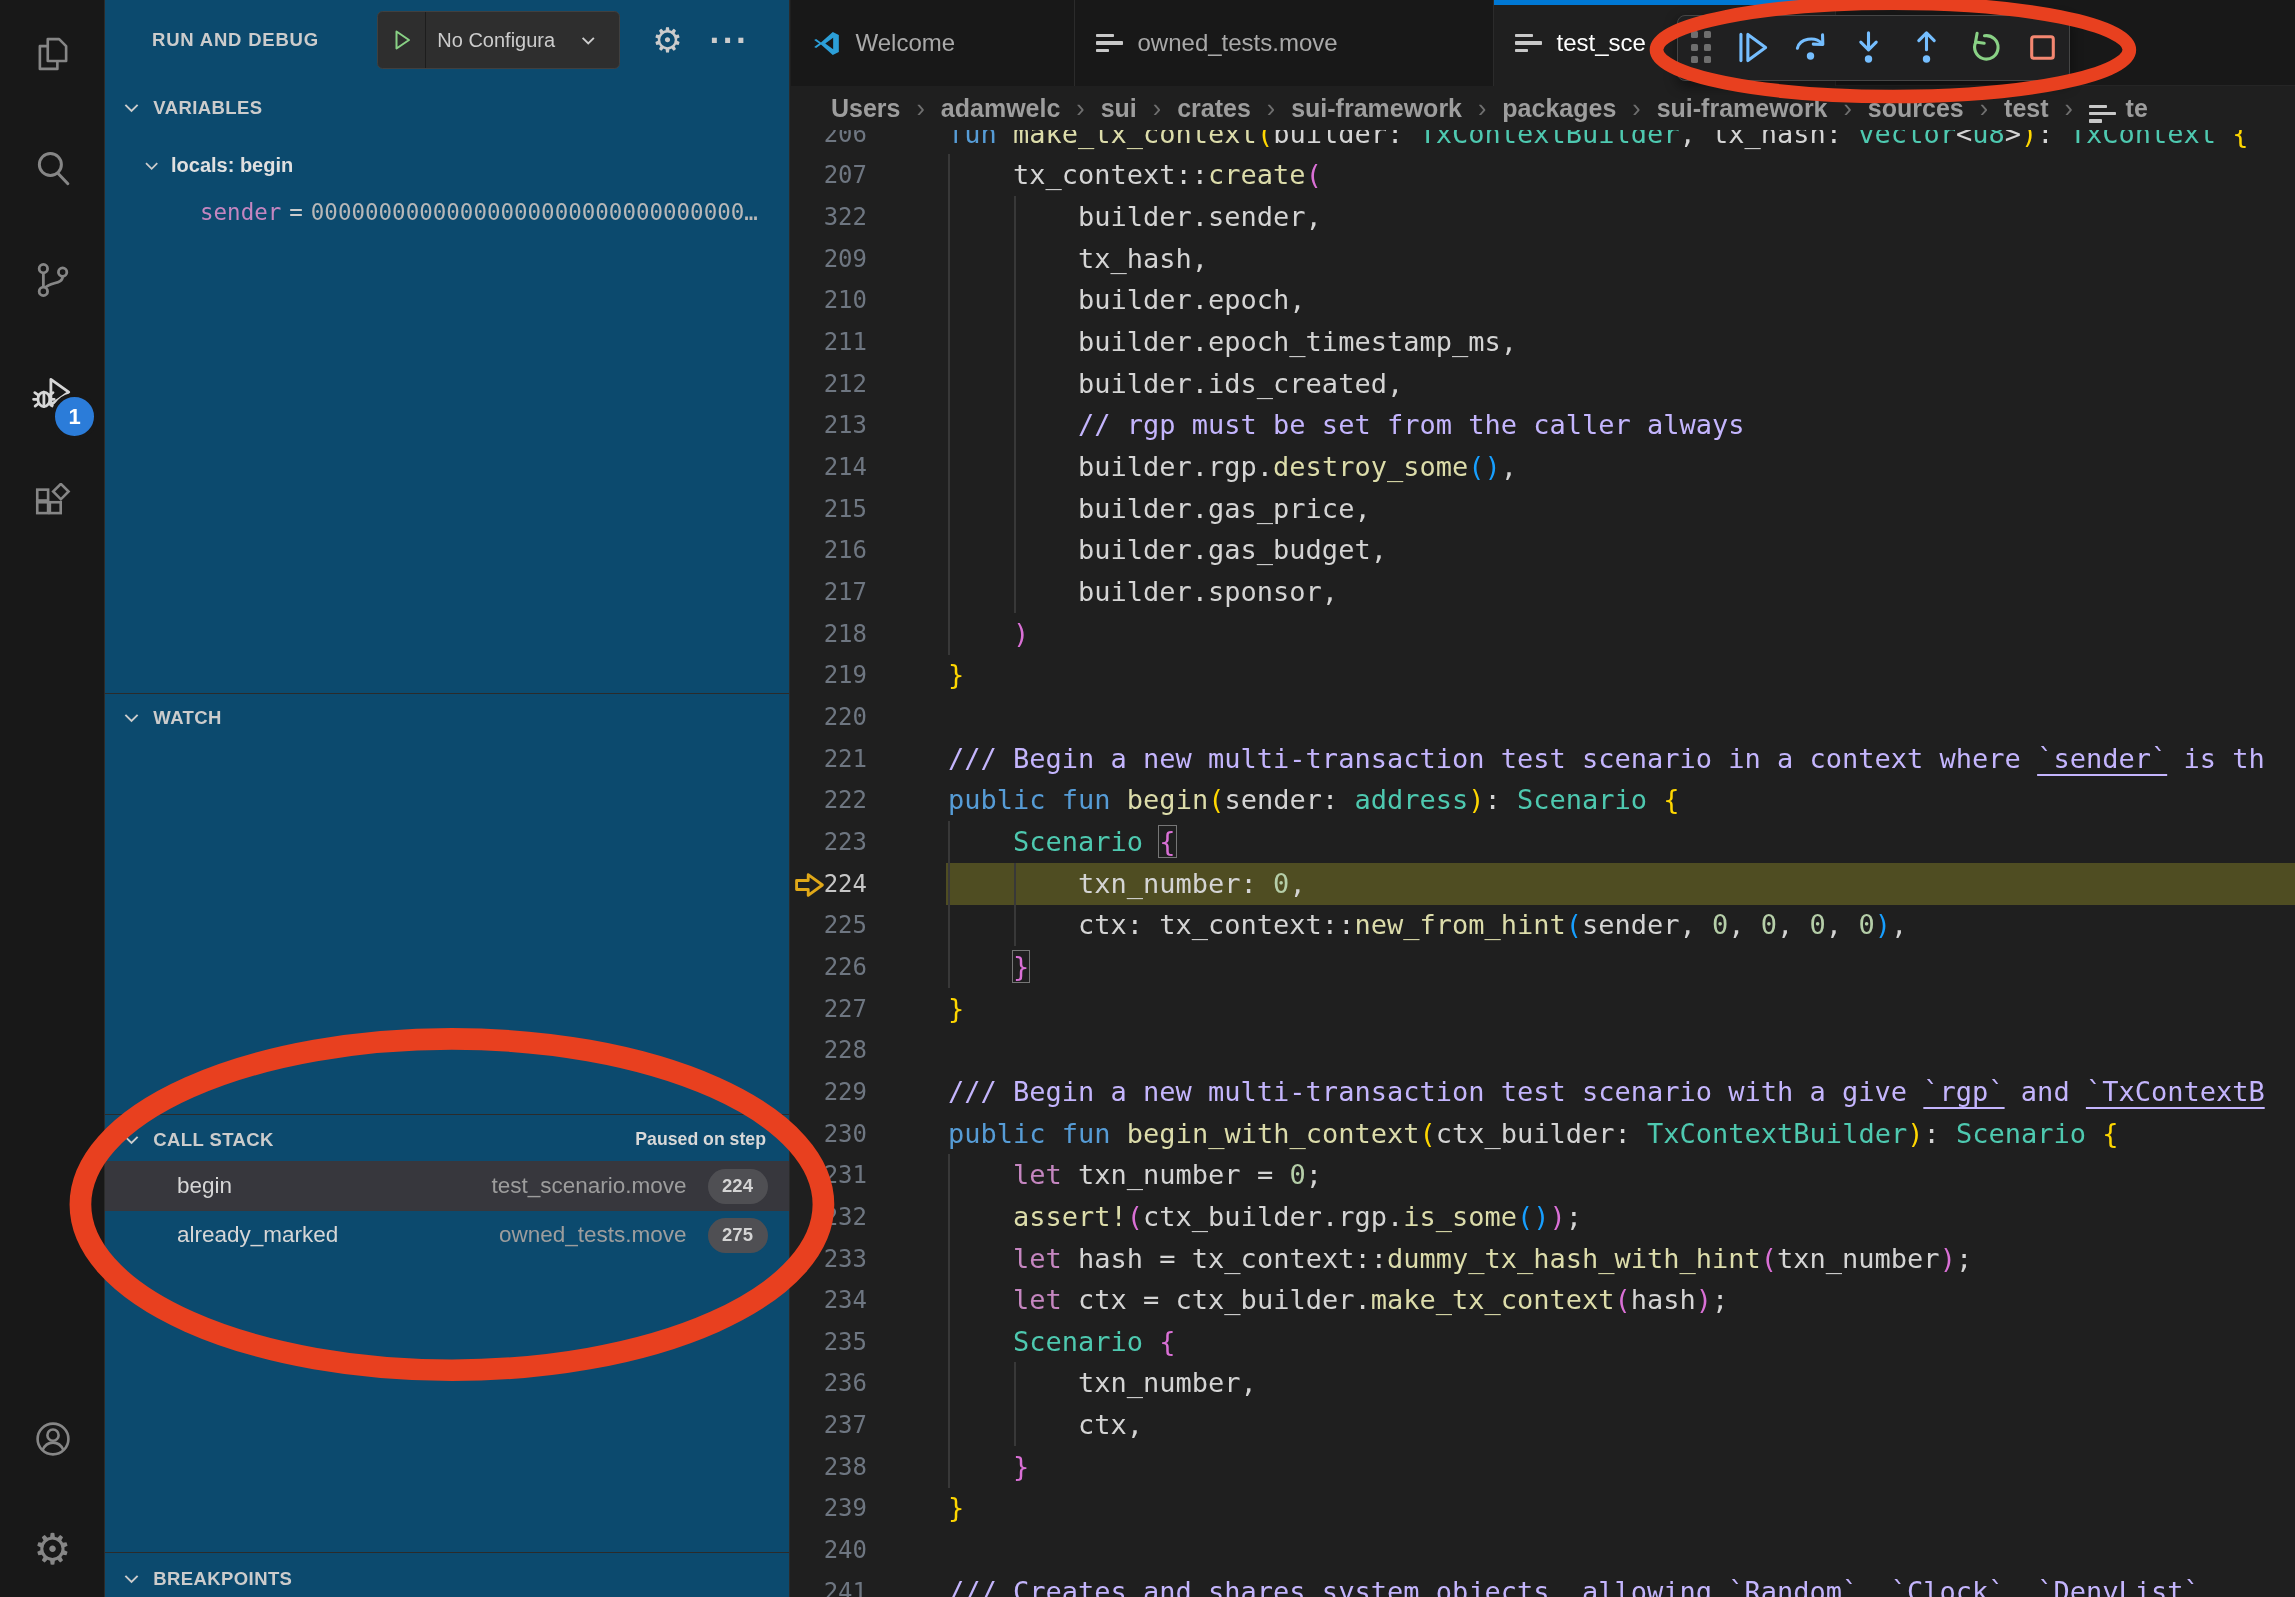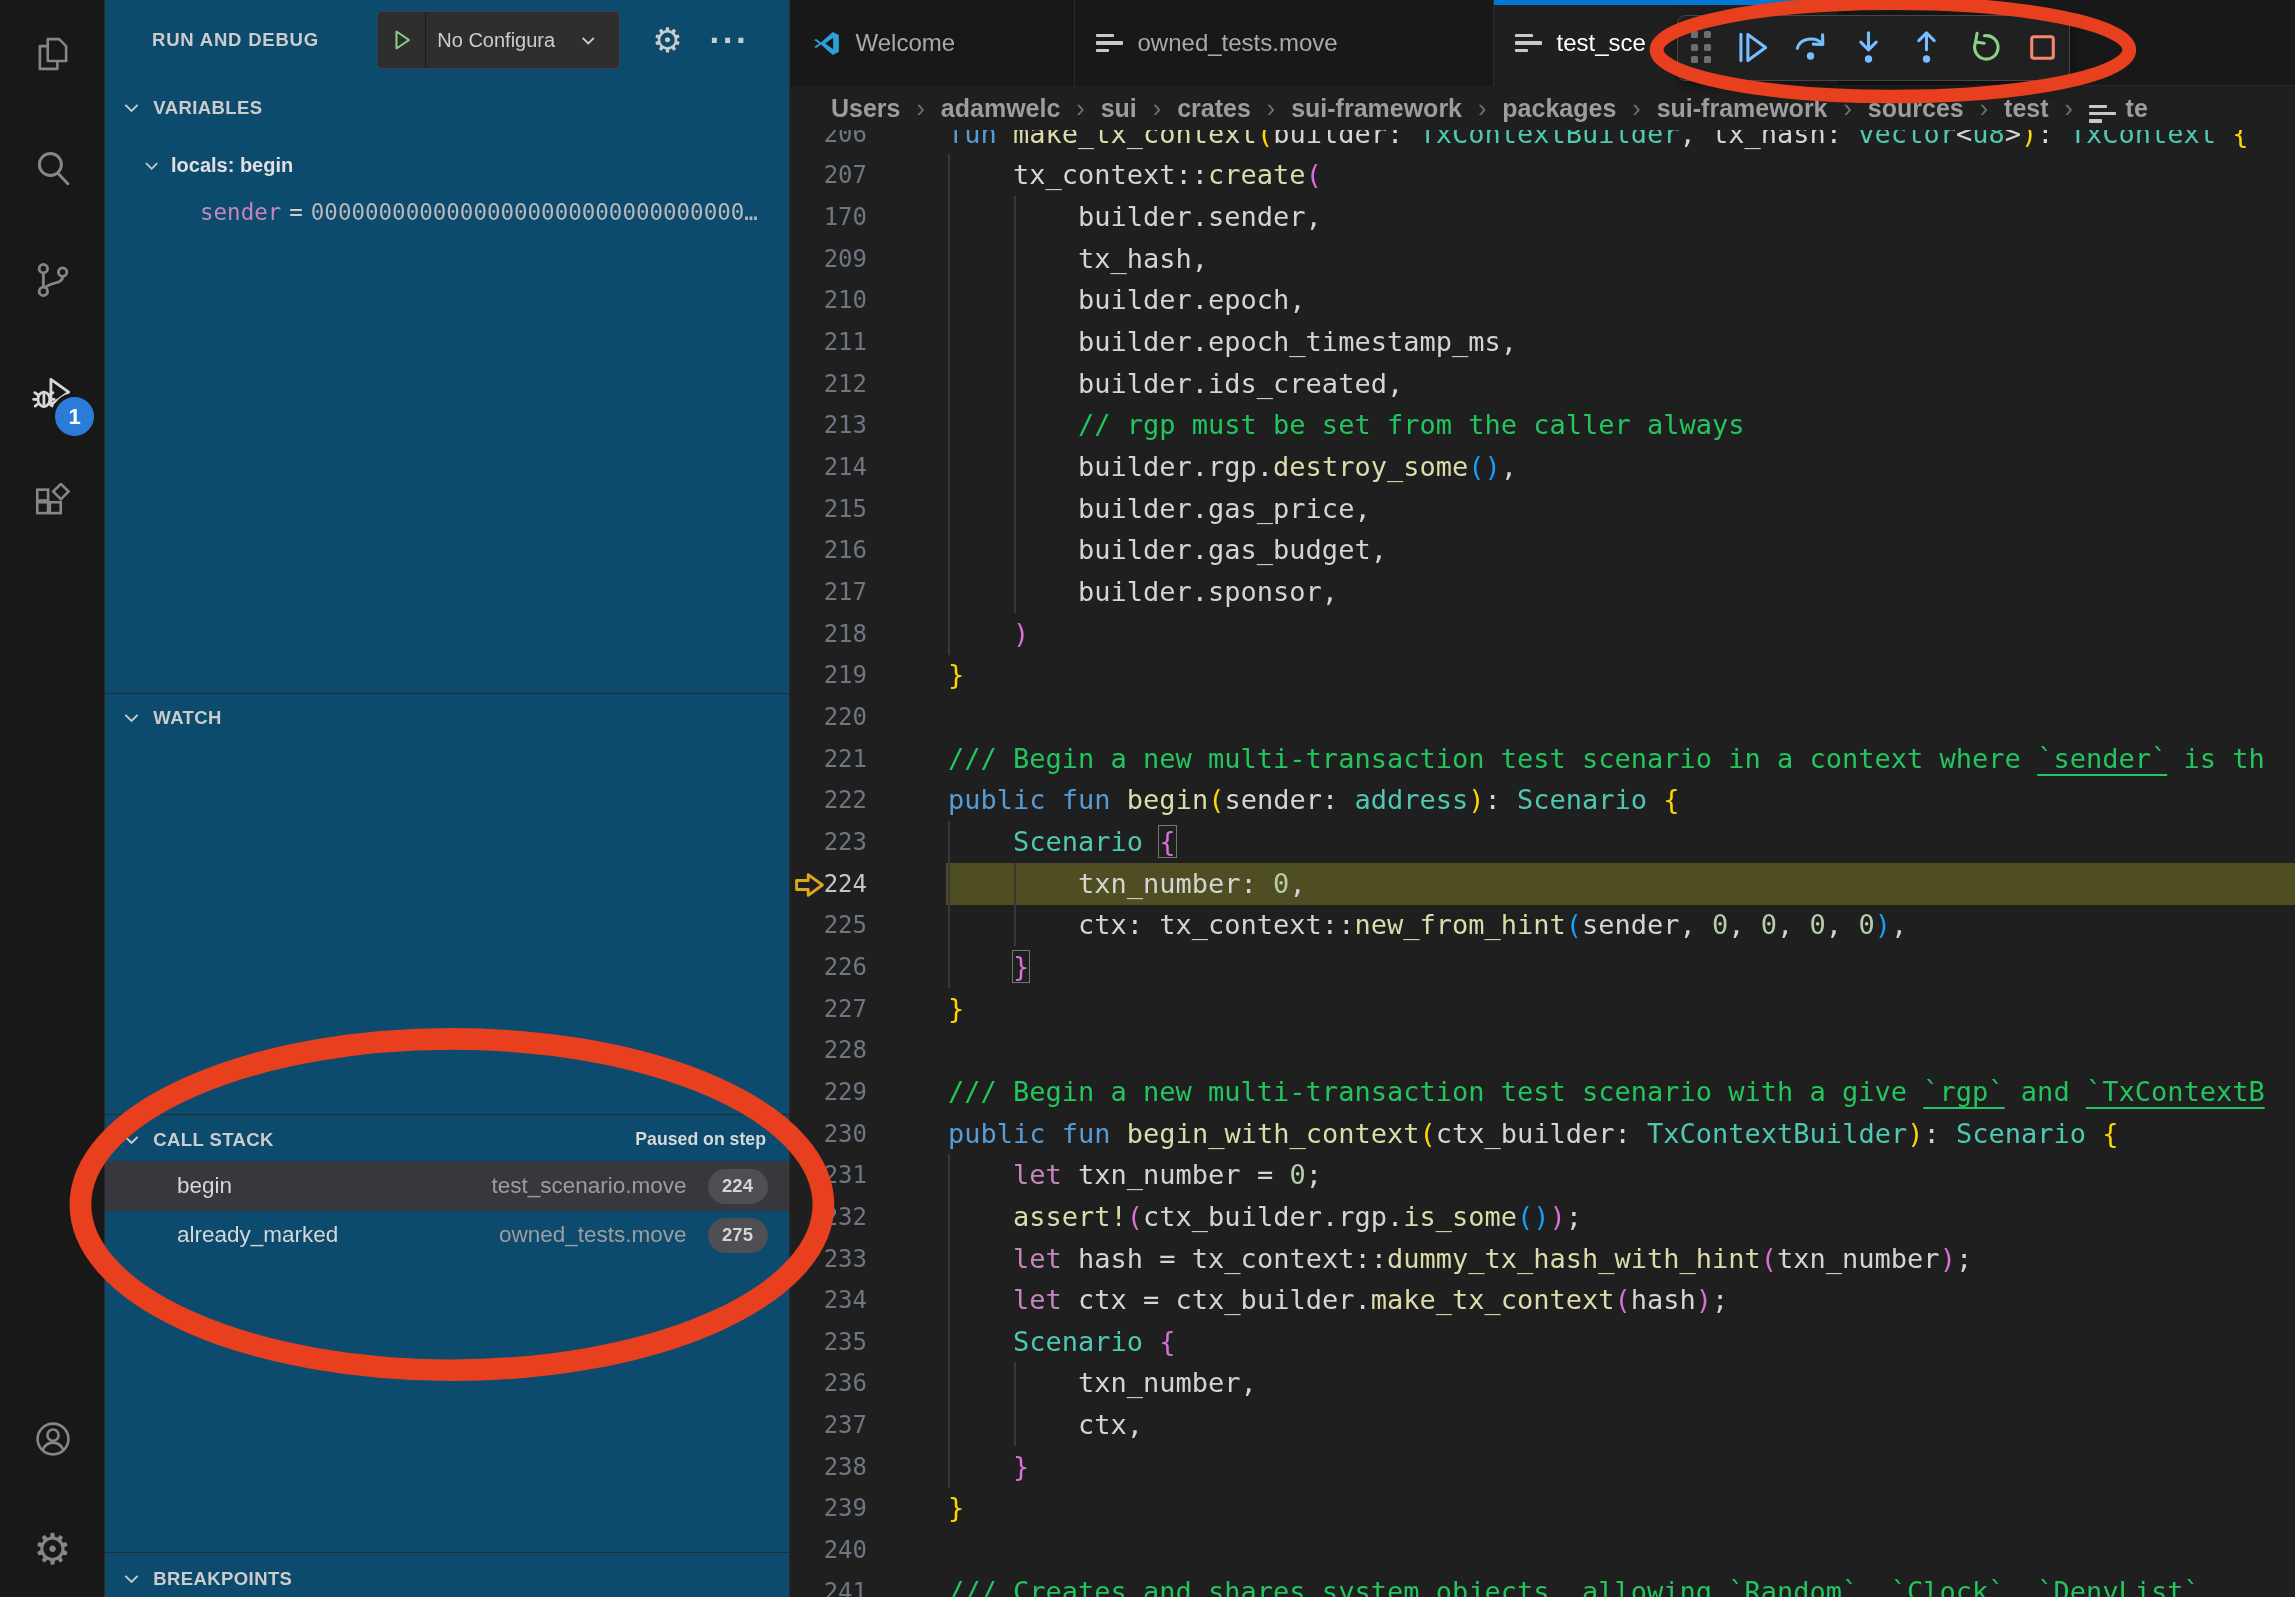--- a/index.html
+++ b/index.html
@@ -68,21 +68,21 @@
   .code-line{position:absolute;left:0;width:1505px;height:42px;}
   .num{position:absolute;left:0;top:0;width:76px;text-align:right;color:#6e7681;
     font-family:"DejaVu Sans Mono",monospace;font-size:24px;line-height:42px;}
   .code-line.cur .num{color:#c6c6c6;}
   .txt{position:absolute;left:157px;top:0;white-space:pre;font-family:"DejaVu Sans Mono",monospace;font-size:27px;line-height:42px;color:#d4d4d4;}
   .cur-band{position:absolute;left:155px;right:0;top:0;bottom:0;background:#4f4d22;}
   .guide{position:absolute;top:0;bottom:0;width:1.6px;background:#383838;}
   .frame-arrow{position:absolute;left:3.2px;top:8.8px;width:31px;height:26px;}
   .txt .k{color:#569cd6;} .txt .kw2{color:#c586c0;} .txt .fn{color:#dcdcaa;}
   .txt .ty{color:#4ec9b0;} .txt .v{color:#d4d4d4;} .txt .n{color:#b5cea8;}
-  .txt .c,.txt .cu{color:#22c55e;text-align:center;}
+  .txt .c,.txt .cu{color:#c4b5fd;text-align:center;}
   .txt .cu{text-decoration:underline;text-decoration-thickness:2.4px;text-underline-offset:5.6px;}
   .txt .p1{color:#ffd700;} .txt .p2{color:#da70d6;} .txt .p3{color:#179fff;}
   .txt .bx{outline:1.6px solid #767676;outline-offset:0.8px;}
 
   
   #debug-toolbar{left:1677px;top:14.5px;width:393px;height:66px;background:#202021;border:1.6px solid #454545;border-radius:8px;
     box-sizing:border-box;display:flex;align-items:center;padding-left:13px;gap:8px;z-index:6;box-shadow:0 4.8px 13px rgba(0,0,0,0.45);}
   .grip{display:grid;grid-template-columns:8px 8px;grid-auto-rows:8px;gap:4.8px;margin-right:8px;}
   .grip i{width:7.2px;height:7.2px;border-radius:1.6px;background:#6e6e6e;}
   .dbg-btn{width:50px;height:50px;display:flex;align-items:center;justify-content:center;border-radius:6.4px;}
@@ -231,21 +231,21 @@
         <span class="txt"><span class="k">fun </span><span class="fn">make_tx_context</span><span class="p1">(</span><span class="v">builder: </span><span class="ty">TxContextBuilder</span><span class="v">, tx_hash: </span><span class="ty">vector</span><span class="v">&lt;</span><span class="ty">u8</span><span class="v">&gt;</span><span class="p1">)</span><span class="v">: </span><span class="ty">TxContext</span><span class="v"> </span><span class="p1">{</span></span>
       </div>
       <div class="code-line" style="top: 154px;">
         <div class="guide" style="left: 157px;"></div>
         <span class="num">207</span>
         <span class="txt"><span class="v">    tx_context::</span><span class="fn">create</span><span class="p2">(</span></span>
       </div>
       <div class="code-line" style="top: 196px;">
         <div class="guide" style="left: 157px;"></div>
         <div class="guide" style="left: 223px;"></div>
-        <span class="num">170</span>
+        <span class="num">322</span>
         <span class="txt"><span class="v">        builder.sender,</span></span>
       </div>
       <div class="code-line" style="top: 238px;">
         <div class="guide" style="left: 157px;"></div>
         <div class="guide" style="left: 223px;"></div>
         <span class="num">209</span>
         <span class="txt"><span class="v">        tx_hash,</span></span>
       </div>
       <div class="code-line" style="top: 279px;">
         <div class="guide" style="left: 157px;"></div>

